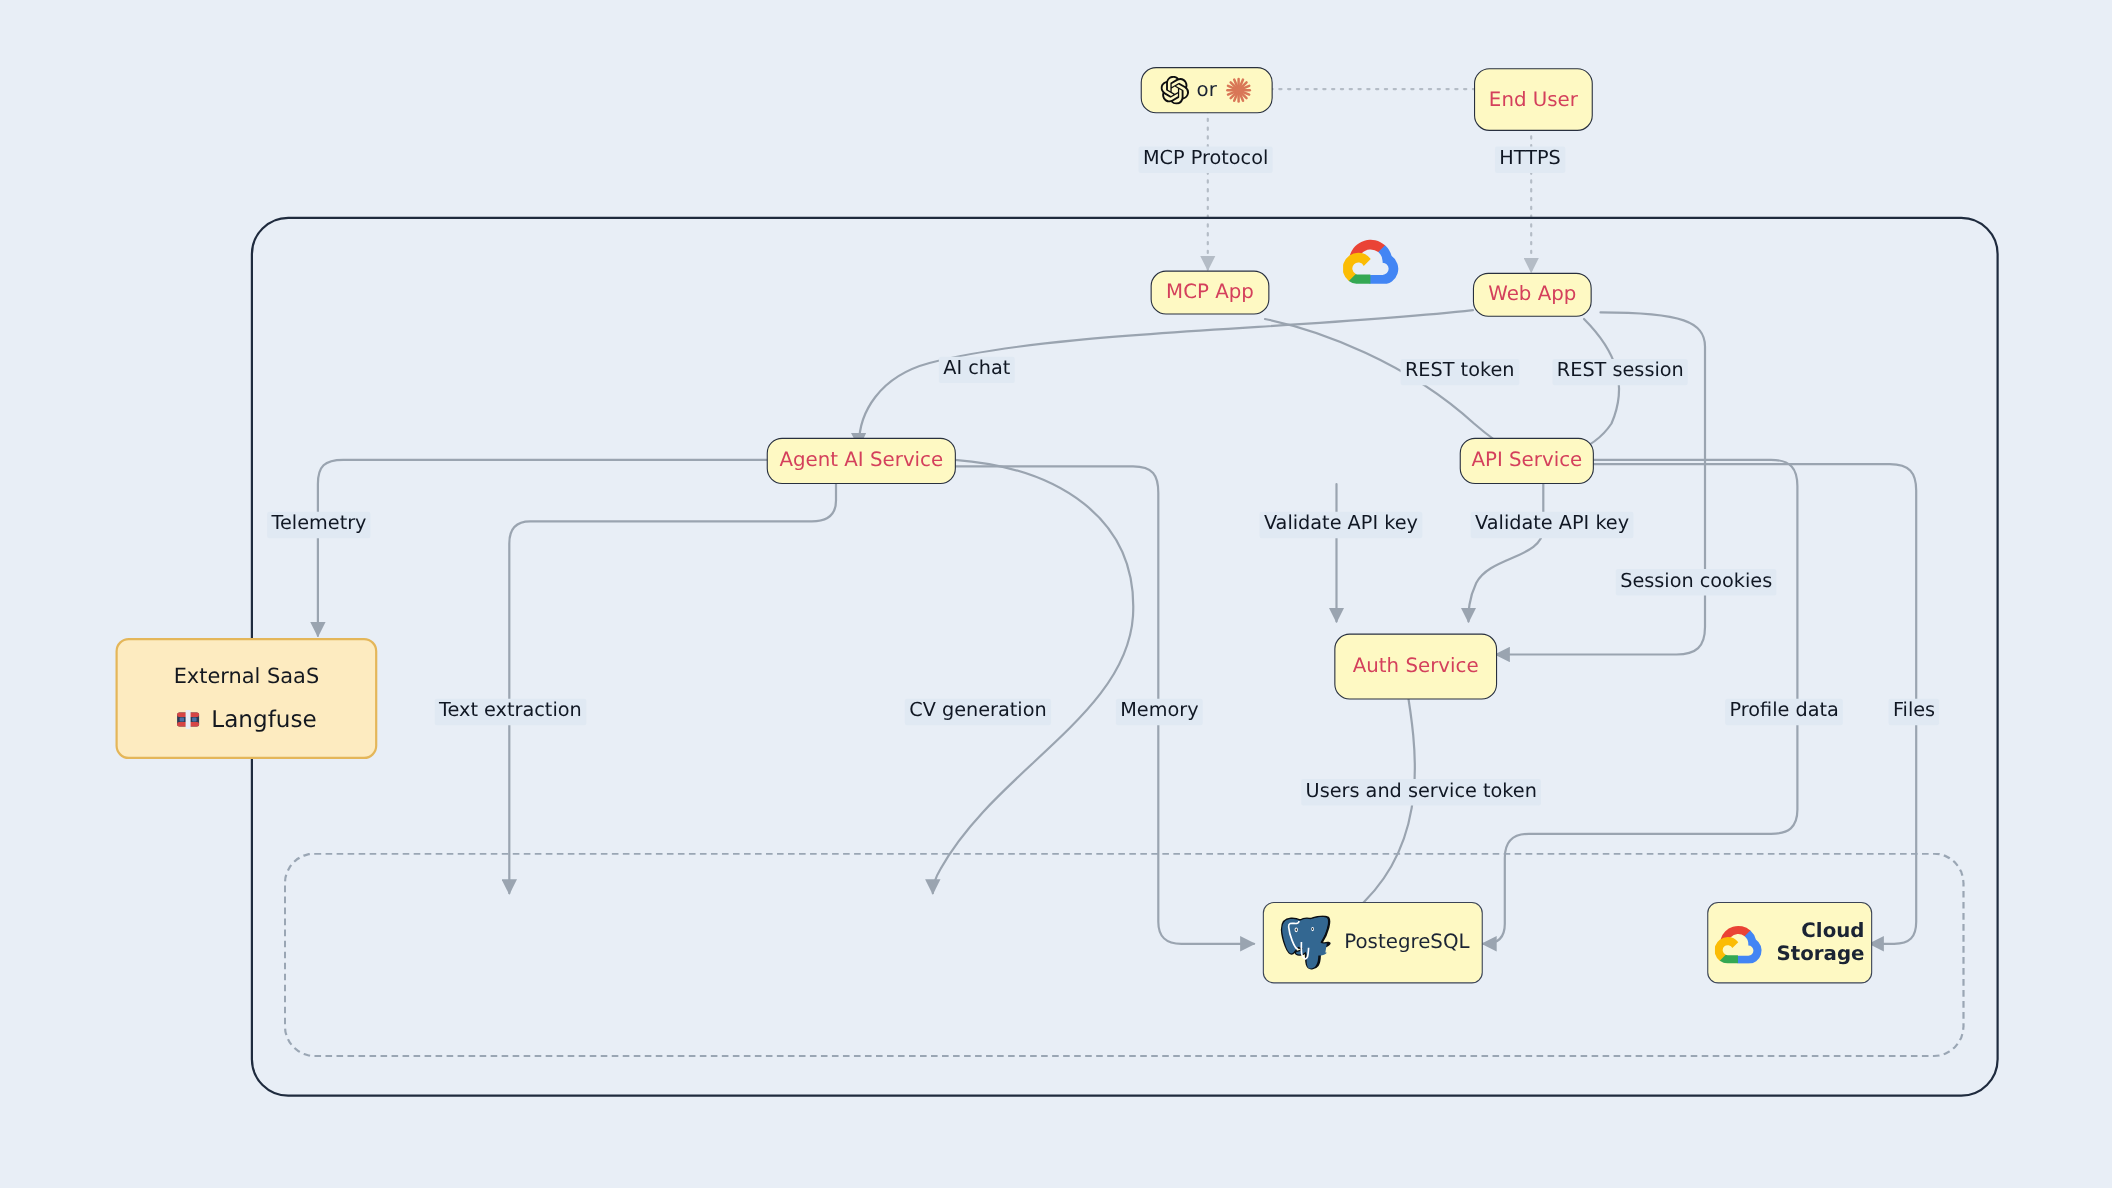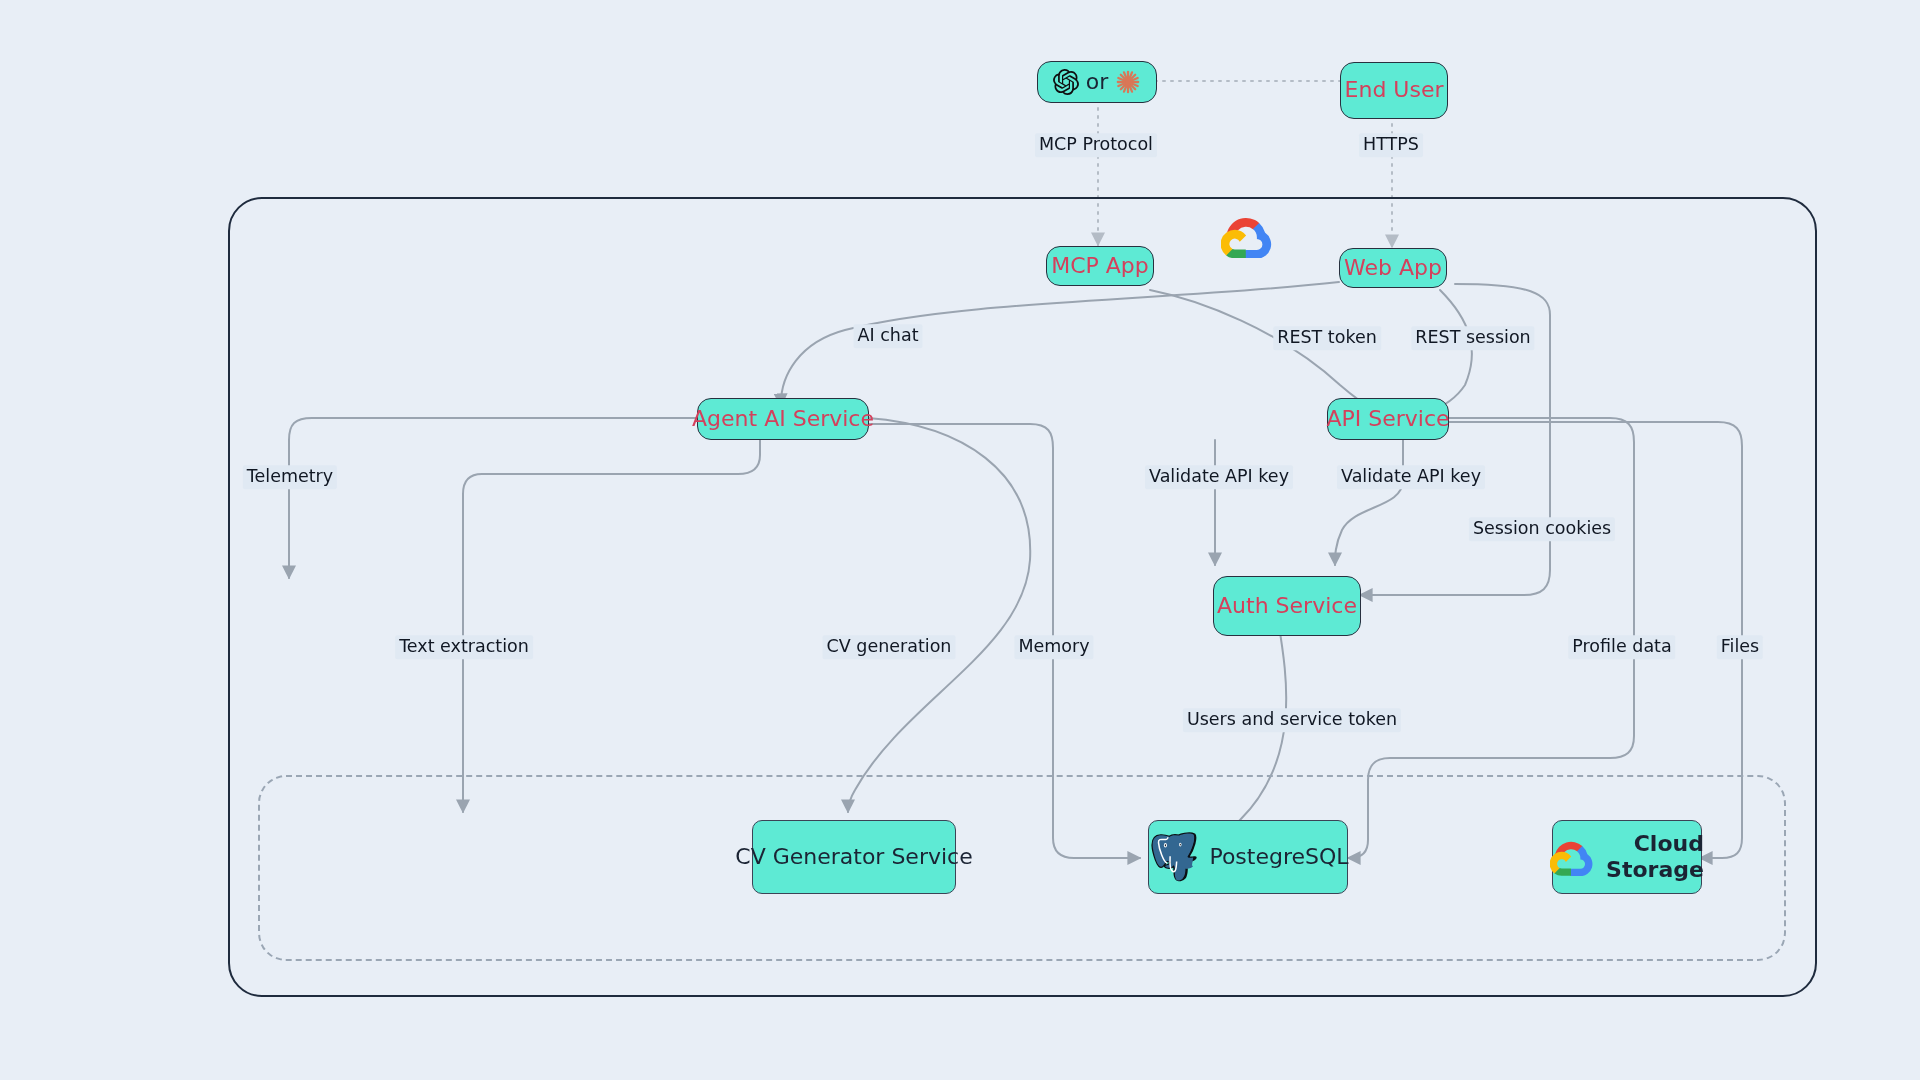--- a/index.html
+++ b/index.html
@@ -37,22 +37,22 @@
 
   
   .node {
     position: absolute;
     display: flex;
     align-items: center;
     justify-content: center;
     gap: 9px;
     border: 1.6px solid #28303f;
     border-radius: 10px;
-    background: #5eead4;
-    font-size: 22px;
+    background: #fef9c3;
+    font-size: 18px;
     line-height: 1.22;
     color: #1b2434;
     text-align: center;
     padding: 6px 12px;
     white-space: nowrap;
   }
   .node.accent { color: #d4405c; }
   .node.soft-border { border-color: #3b4456; }
   .node.big-radius { border-radius: 14px; }
 
@@ -199,25 +199,38 @@
   </div>
 
   <div class="node accent big-radius" style="left:1327px; top:398px; width:122px; height:42px;">
     <span class="node-label">API Service</span>
   </div>
 
   <div class="node accent big-radius" style="left:1213px; top:576px; width:148px; height:60px;">
     <span class="node-label">Auth Service</span>
   </div>
 
-
-
-  <div class="node soft-border" style="left:752px; top:820px; width:204px; height:74px;">
-    <span class="node-label">CV Generator Service</span>
-  </div>
+  <div class="saas-box" style="left:105px; top:580px; width:238px; height:110px;">
+    <span>External SaaS</span>
+    <span class="saas-row">
+      <span class="icn">
+        <svg width="22" height="20" viewBox="0 0 24 22">
+          <rect x="1" y="4" width="22" height="14" rx="2.5" fill="#2b3a55"></rect>
+          <rect x="1" y="4" width="22" height="4.5" rx="2" fill="#d64545"></rect>
+          <rect x="1" y="13.5" width="22" height="4.5" rx="2" fill="#d64545"></rect>
+          <rect x="9.5" y="1.5" width="5" height="19" rx="1.4" fill="#e8eef6"></rect>
+          <rect x="3.5" y="9" width="4.5" height="4" rx="1" fill="#4a6fa5"></rect>
+          <rect x="16" y="9" width="4.5" height="4" rx="1" fill="#4a6fa5"></rect>
+        </svg>
+      </span>
+      <span>Langfuse</span>
+    </span>
+  </div>
+
+
 
   <div class="node soft-border" style="left:1148px; top:820px; width:200px; height:74px; gap:12px;">
     <span class="icn">
       <svg width="50" height="50" viewBox="0 0 50 50">
         <g stroke="#0b0f14" stroke-width="2.4" stroke-linejoin="round" fill="#336791">
           <path d="M38.6 31.2c.3-2.6.2-3 2.1-2.6l.5.05c1.5.07 3.4-.24 4.5-.77 2.4-1.1 3.9-2.97 1.5-2.47-5.4 1.13-5.8-.71-5.8-.71 5.7-8.58 8.1-19.47 6-22.2C41.8-.1 32.1 3.46 31.9 3.56l-.05.01a19.8 19.8 0 0 0-3.7-.39c-2.5-.04-4.4.66-5.9 1.75 0 0-17.4-7.2-16.6 9.1.17 3.47 4.9 26.3 10.6 19.4 2.1-2.52 4.1-4.65 4.1-4.65 1.05.7 2.3 1.06 3.6.93l.1-.09c-.03.32-.02.63.04.99-1.55 1.75-1.1 2.05-4.2 2.7-3.1.64-1.3 1.78-.09 2.08 1.47.37 4.87.9 7.17-2.35l-.09.37c.61.5.57 3.55.66 5.73.09 2.18.24 4.21.69 5.41.44 1.2.97 4.3 5.1 3.41 3.45-.74 6.1-1.81 6.35-11.76"></path>
         </g>
         <path d="M46.2 25.4c-5.4 1.13-5.8-.71-5.8-.71 5.7-8.58 8.1-19.47 6-22.2C41.8-.1 32.1 3.46 31.9 3.56l-.05.01a19.8 19.8 0 0 0-3.7-.39c-2.5-.04-4.4.66-5.9 1.75 0 0-17.4-7.2-16.6 9.1.17 3.47 4.9 26.3 10.6 19.4 2.1-2.52 4.1-4.65 4.1-4.65 1.05.7 2.3 1.06 3.6.93l.1-.09c-.03.32-.02.63.04.99-1.55 1.75-1.1 2.05-4.2 2.7-3.1.64-1.3 1.78-.09 2.08 1.47.37 4.87.9 7.17-2.35l-.09.37c.61.5 1.05 3.27 1 5.77-.06 2.5-.1 4.22.29 5.56.39 1.34.79 4.36 4.15 3.64 2.81-.6 4.27-2.16 4.47-4.77.14-1.85.47-1.58.49-3.24l.26-.78c.3-2.5.05-3.31 1.77-2.93l.42.04c1.26.06 2.92-.2 3.89-.66 2.1-.97 3.34-2.6 1.28-2.17z" fill="#336791"></path>
         <g fill="#fff">
           <path d="M23.1 24.3c-.15 5.3.04 10.64.55 11.94.51 1.3 1.6 3.82 3.26 3.47 1.42-.31 1.93-2.18 2.17-4.01.18-1.36.52-5.33.56-6.15" stroke="#fff" stroke-width="1.5" fill="none"></path>

